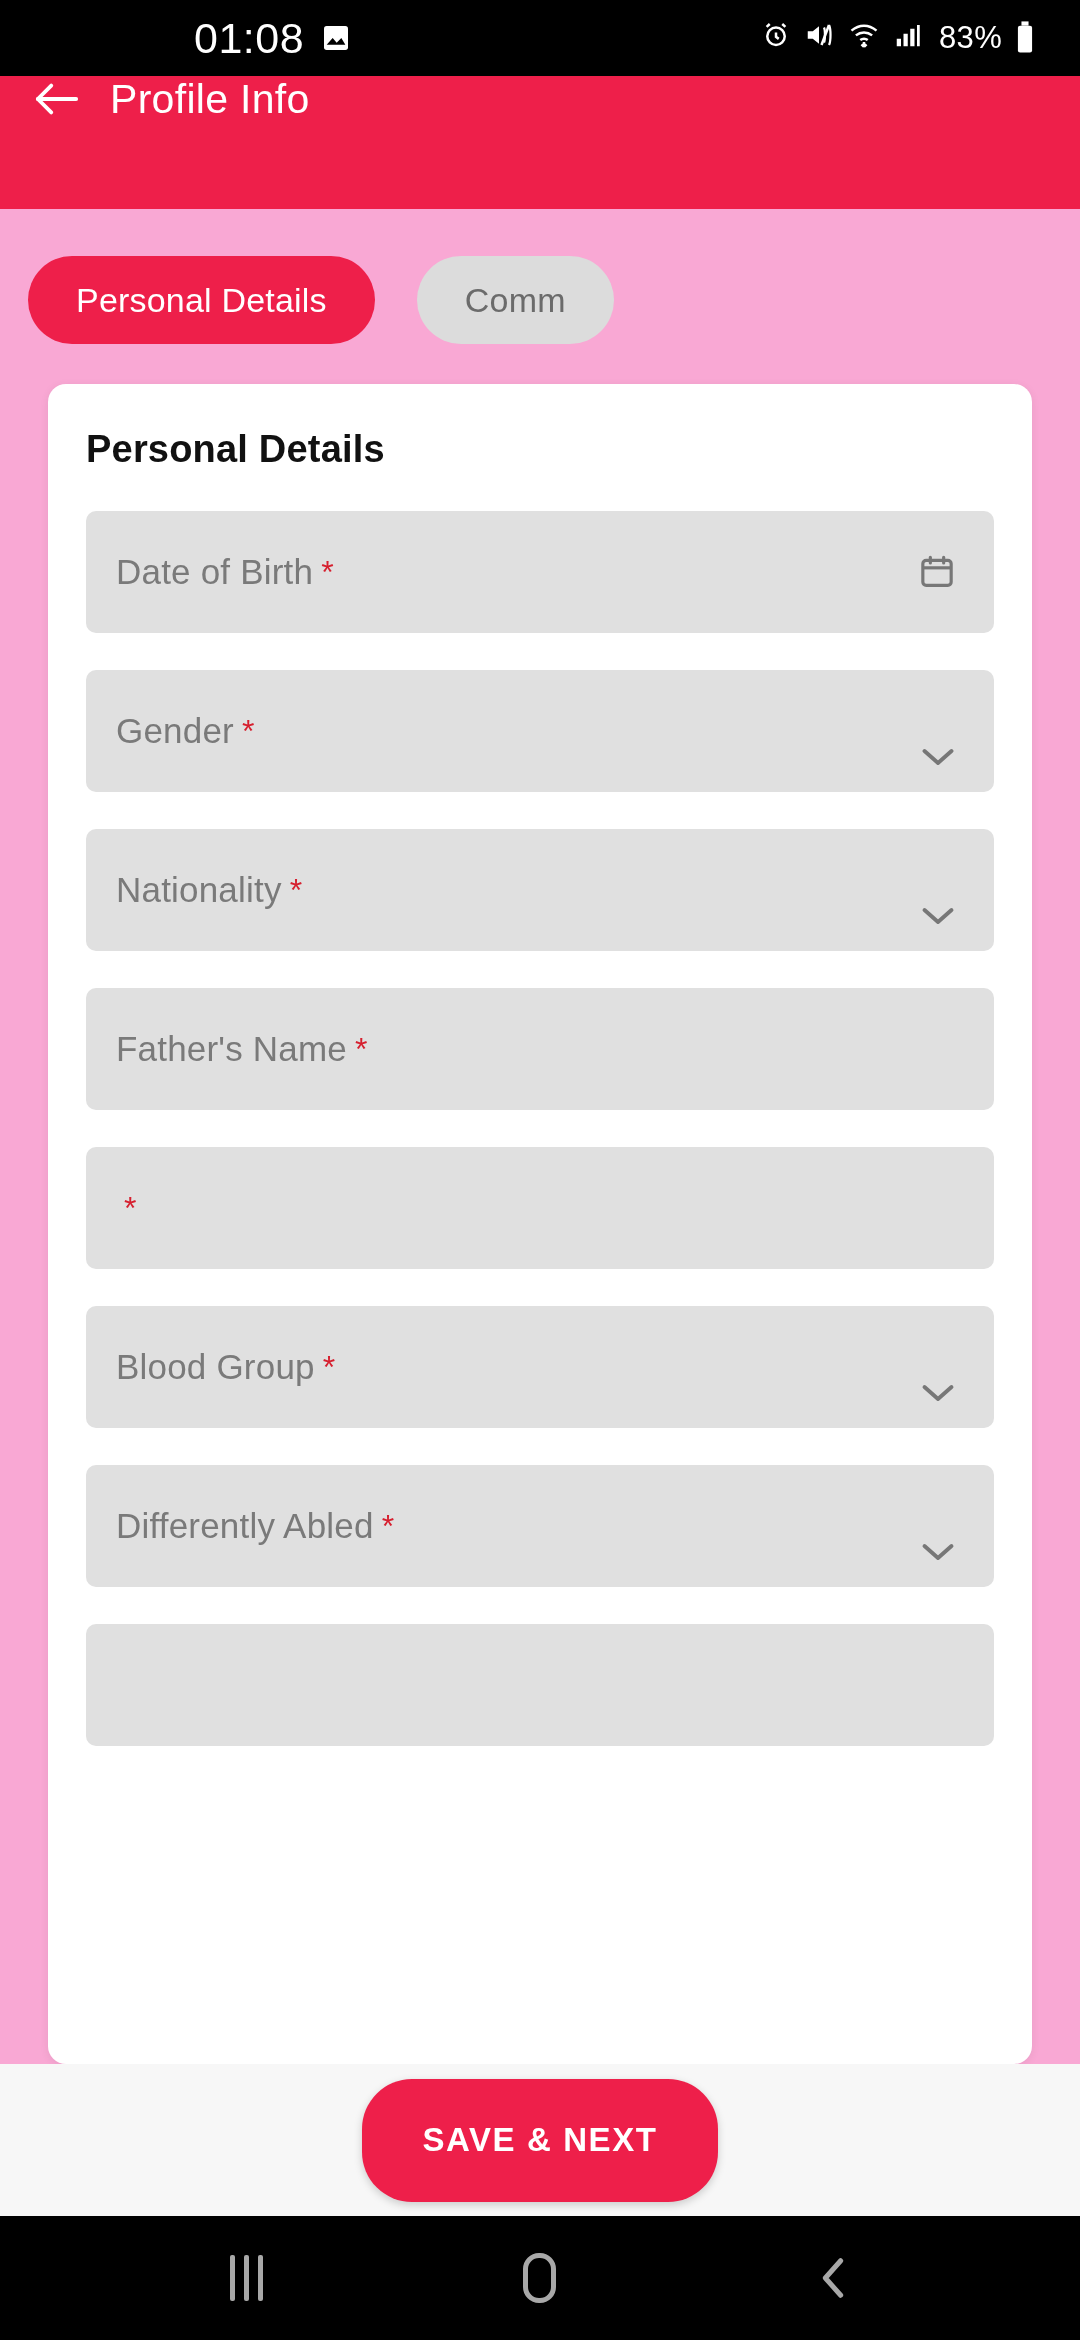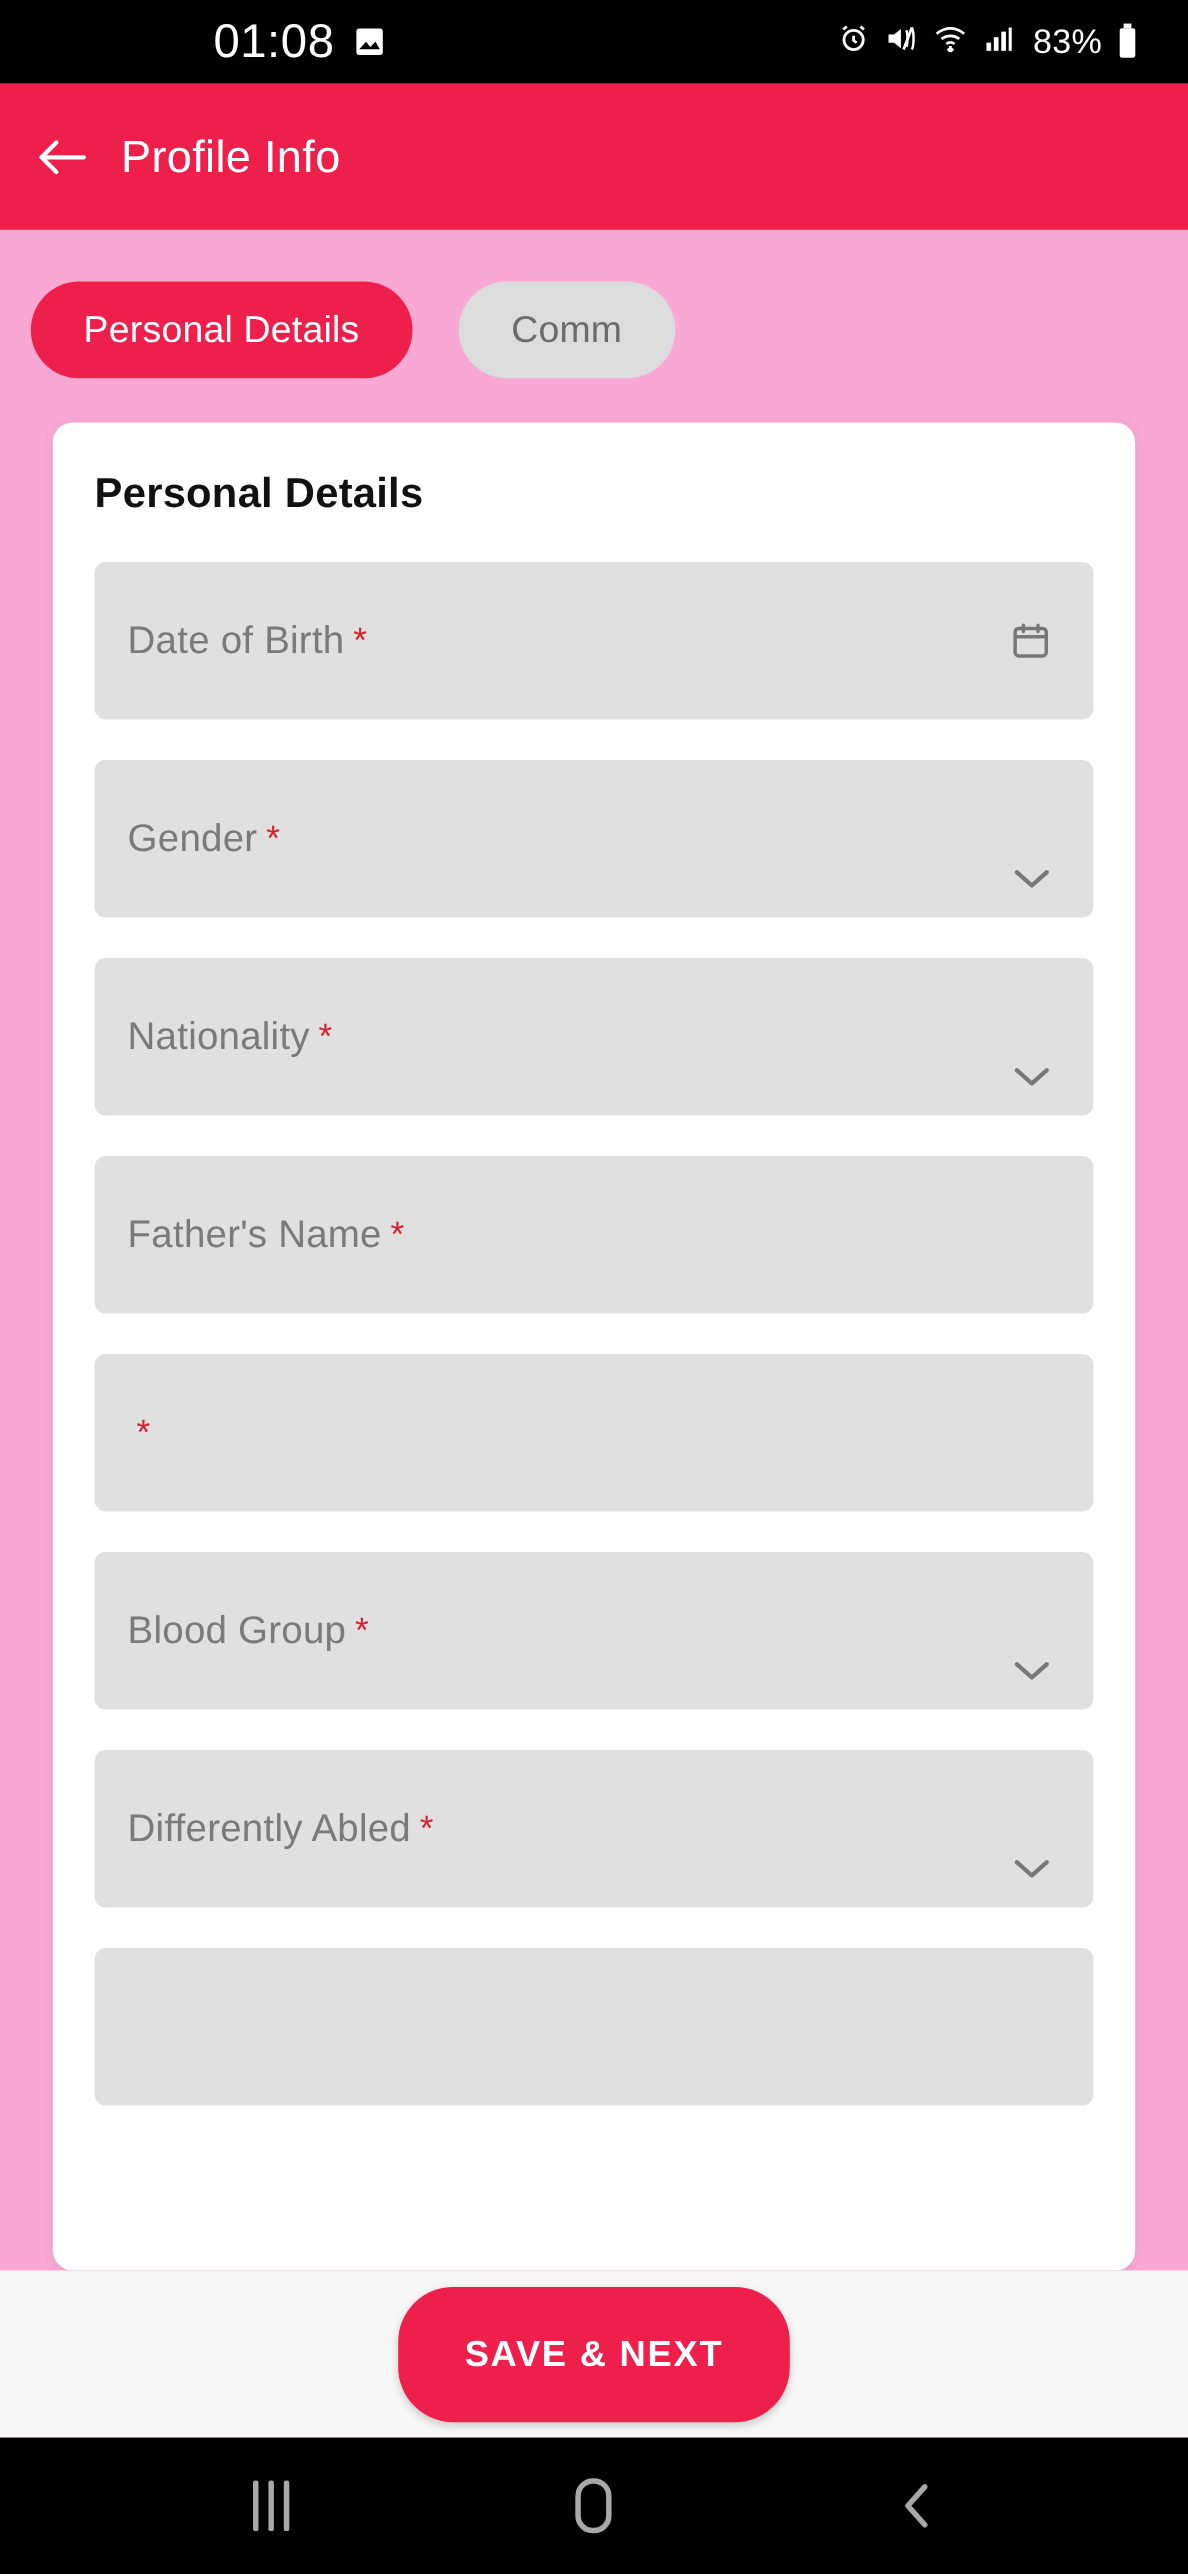--- a/index.html
+++ b/index.html
@@ -54,22 +54,22 @@
     margin-left: 4px;
   }
   .sicon { display: inline-flex; align-items: center; }
 
   
   .app-bar {
     flex: 0 0 auto;
     height: 133px;
     background: #EE1F4A;
     display: flex;
-    align-items: center;
-    padding: 12px 34px;
+    align-items: flex-start;
+    padding: 0 34px;
     gap: 30px;
   }
   .back-arrow { width: 46px; height: 46px; display: flex; align-items: center; justify-content: center; }
   .app-title {
     color: #ffffff;
     font-size: 41px;
     font-weight: 500;
     letter-spacing: 0.3px;
   }
 
@@ -155,21 +155,21 @@
     font-size: 38px;
     font-weight: bold;
     color: #111111;
     margin-bottom: 40px;
     letter-spacing: 0.2px;
   }
   .field {
     position: relative;
     background: #e0e0e0;
     border-radius: 10px;
-    height: 143px;
+    height: 122px;
     margin-bottom: 27px;
     display: flex;
     align-items: center;
     padding: 0 30px;
     margin-top: 37px;
   }
   .field-label {
     font-size: 35px;
     color: #7a7a7a;
     letter-spacing: 0.2px;

